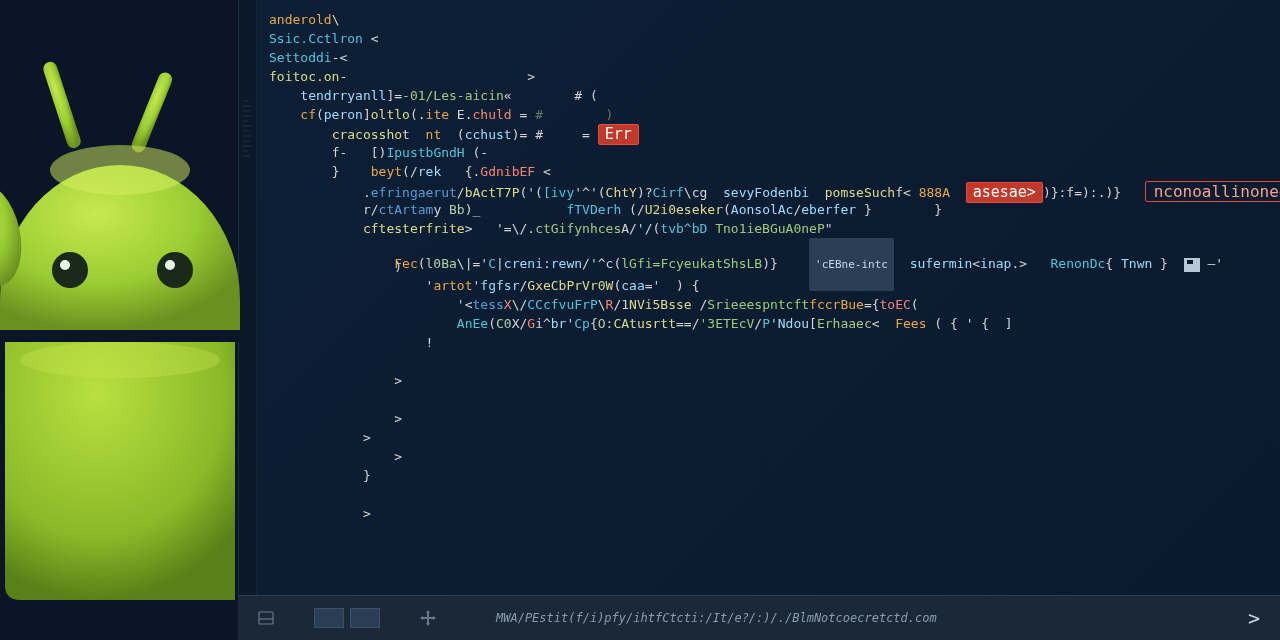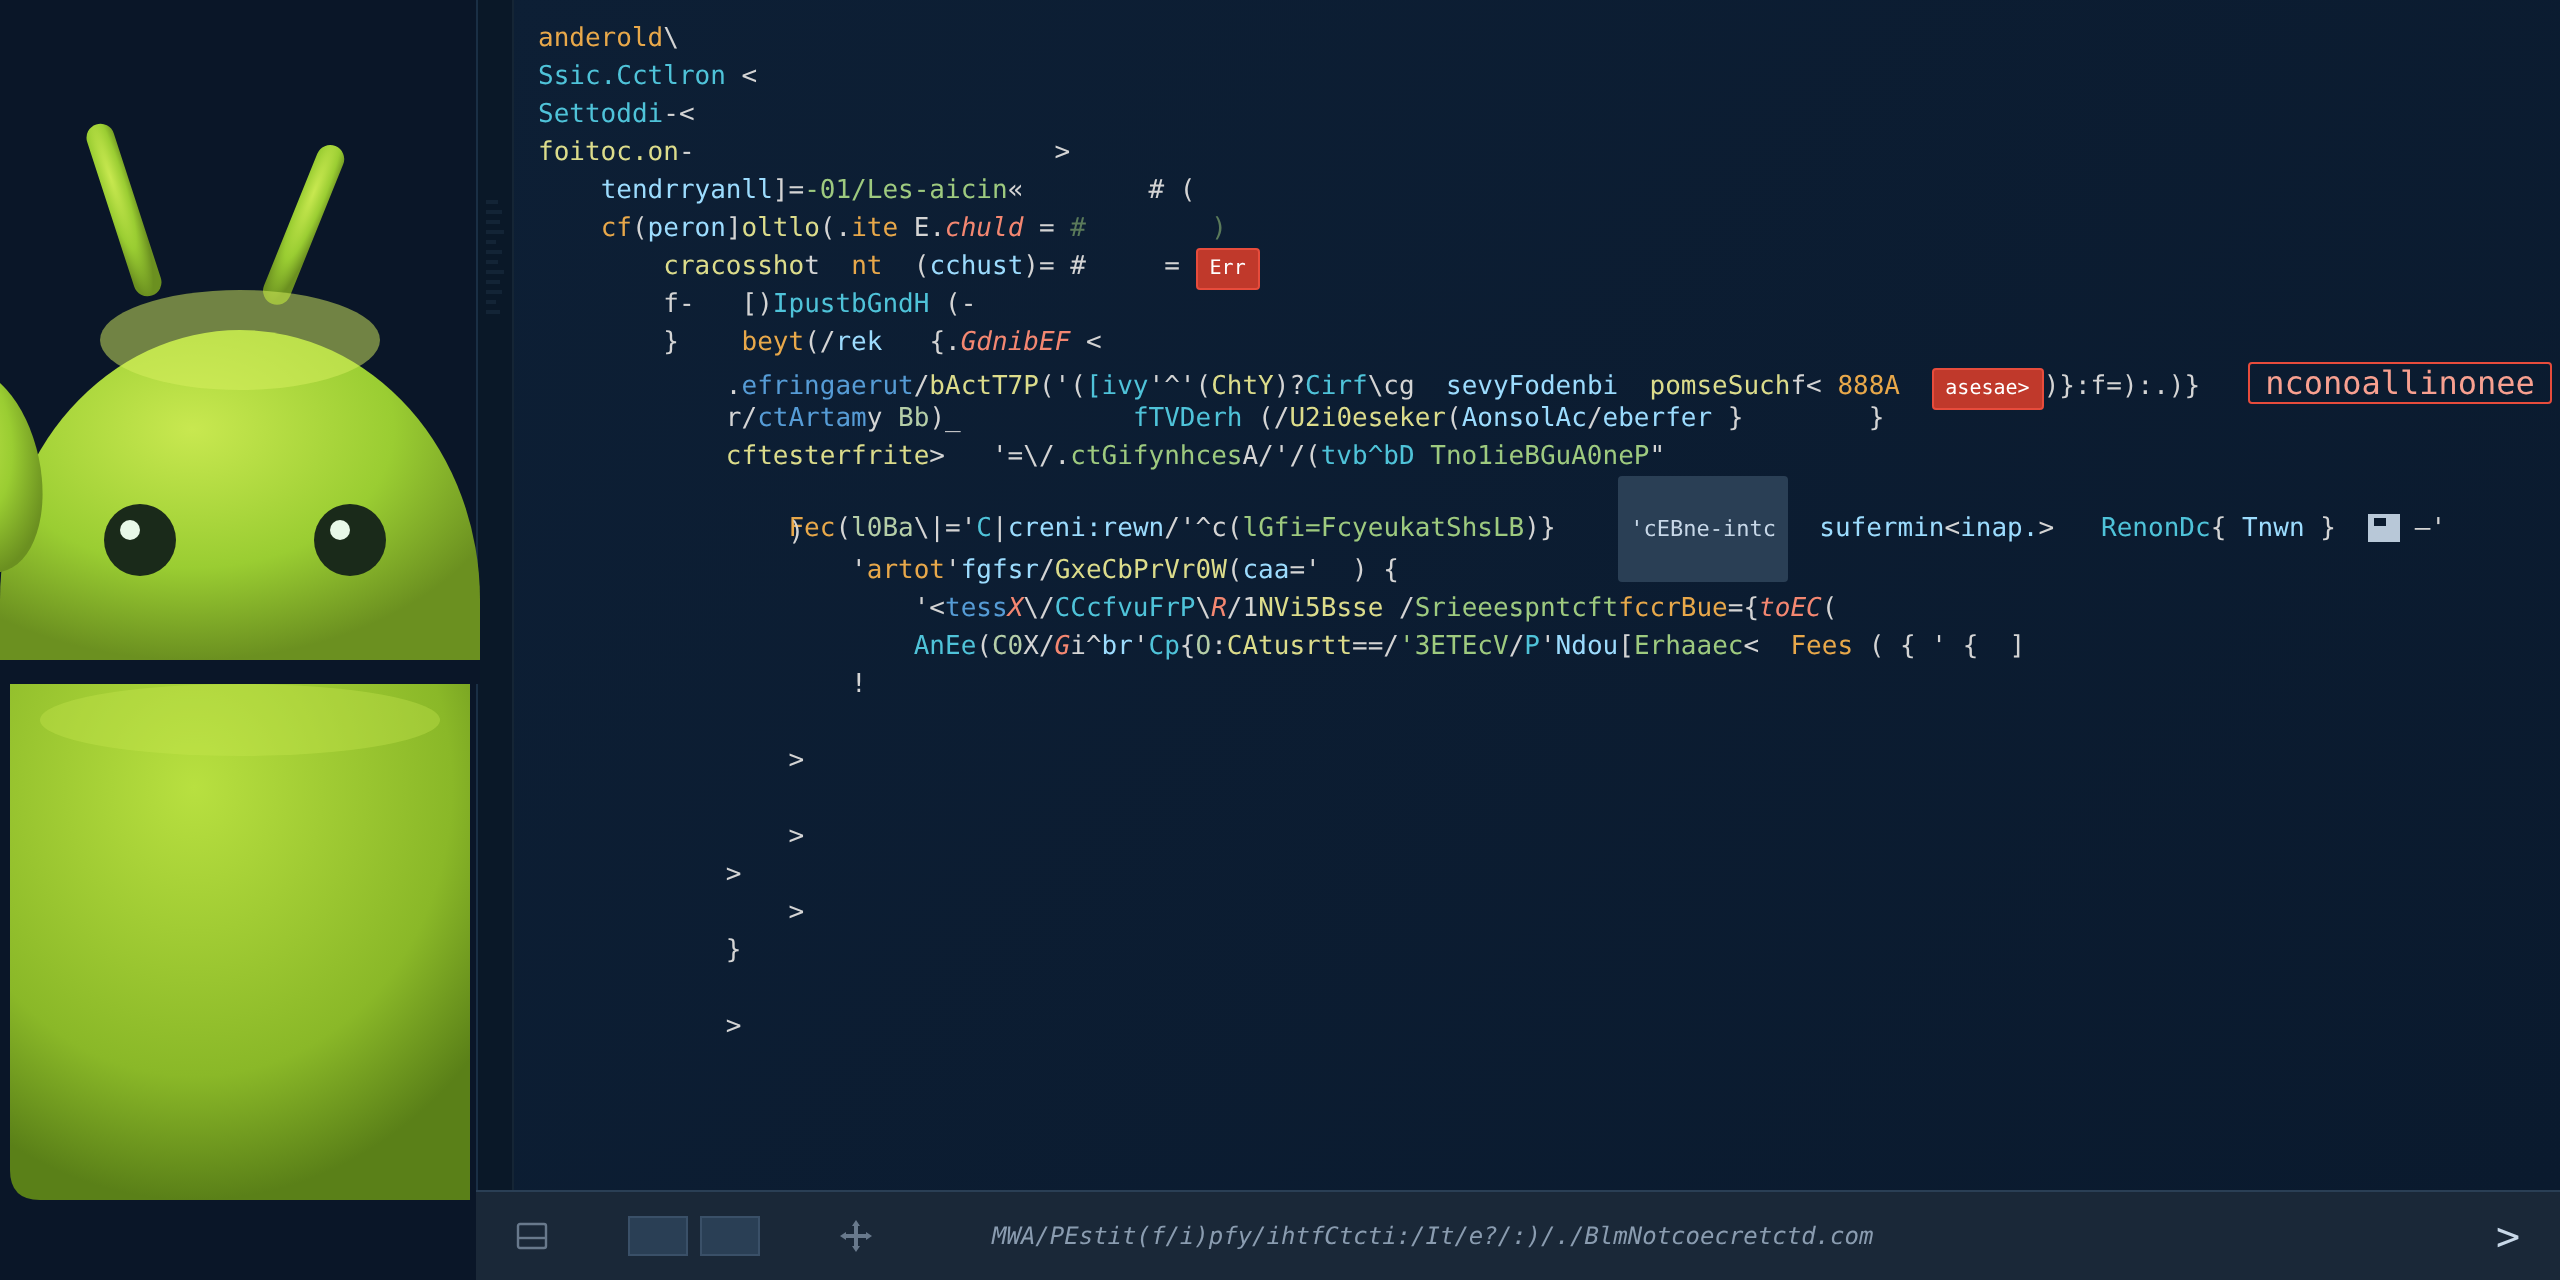--- a/index.html
+++ b/index.html
@@ -63,30 +63,30 @@
   }
   .line { display: block; height: 19px; }
   .kw { color: #e8a84a; }
   .type { color: #4fc3d9; text-align: right; }
   .str { color: #9eca7f; text-align: right; }
   .fn { color: #dcdc8b; }
   .op { color: #d4d4d4; }
   .comment { color: #5a7a5a; }
   .param { color: #9cdcfe; }
   .num { color: #b5cea8; }
-  .err { color: #f48771; font-style: italic; }
+  .err { color: #f48771; }
   .tag { color: #569cd6; }
   .attr { color: #9cdcfe; }
   .warn-badge {
     display: inline-block;
     background: #c0392b;
     color: #fff;
     padding: 0 6px;
     border-radius: 2px;
-    font-size: 10px;
+    font-size: 15px;
     border: 1px solid #e74c3c;
   }
   .warn-outline {
     display: inline-block;
     border: 1px solid #e74c3c;
     color: #f8a090;
     padding: 0 8px;
     border-radius: 2px;
     font-size: 16px;
   }

